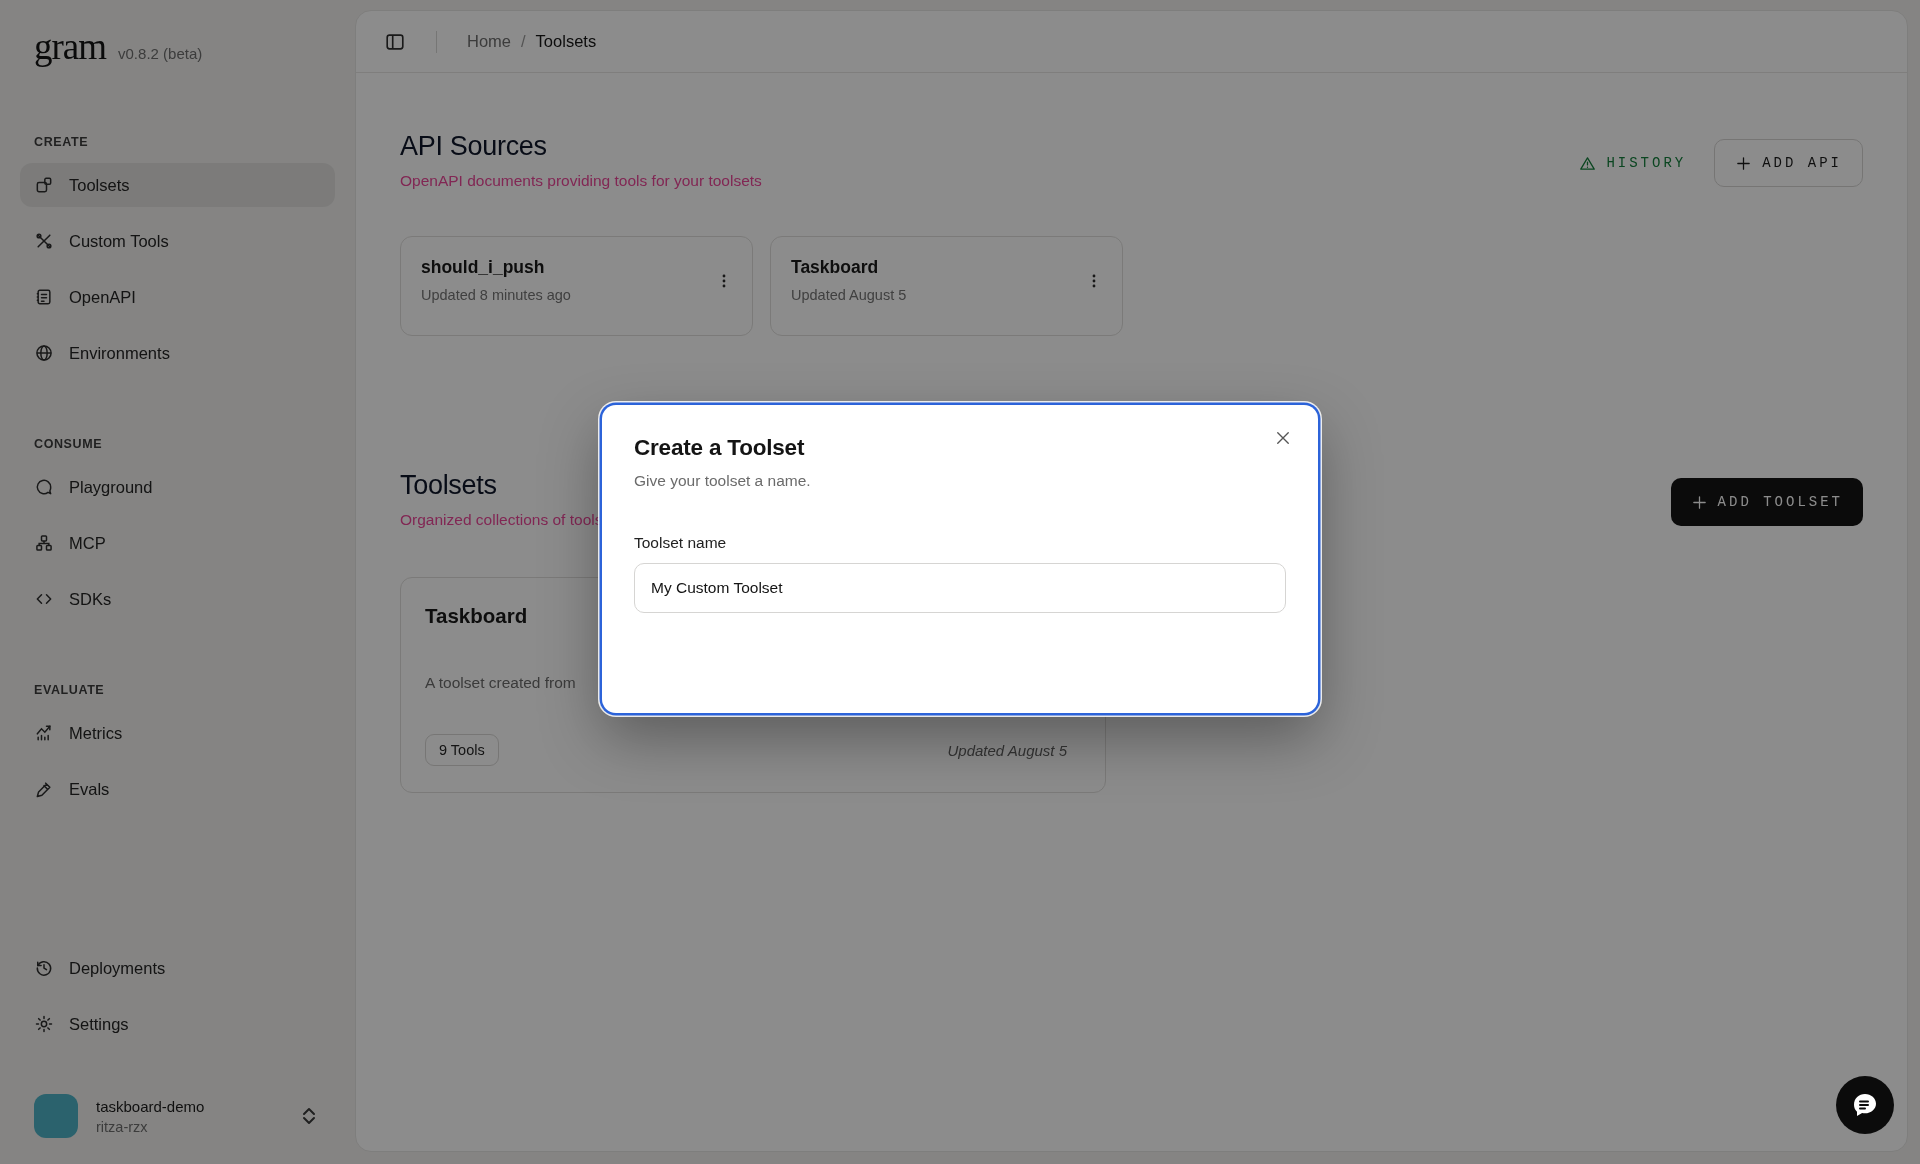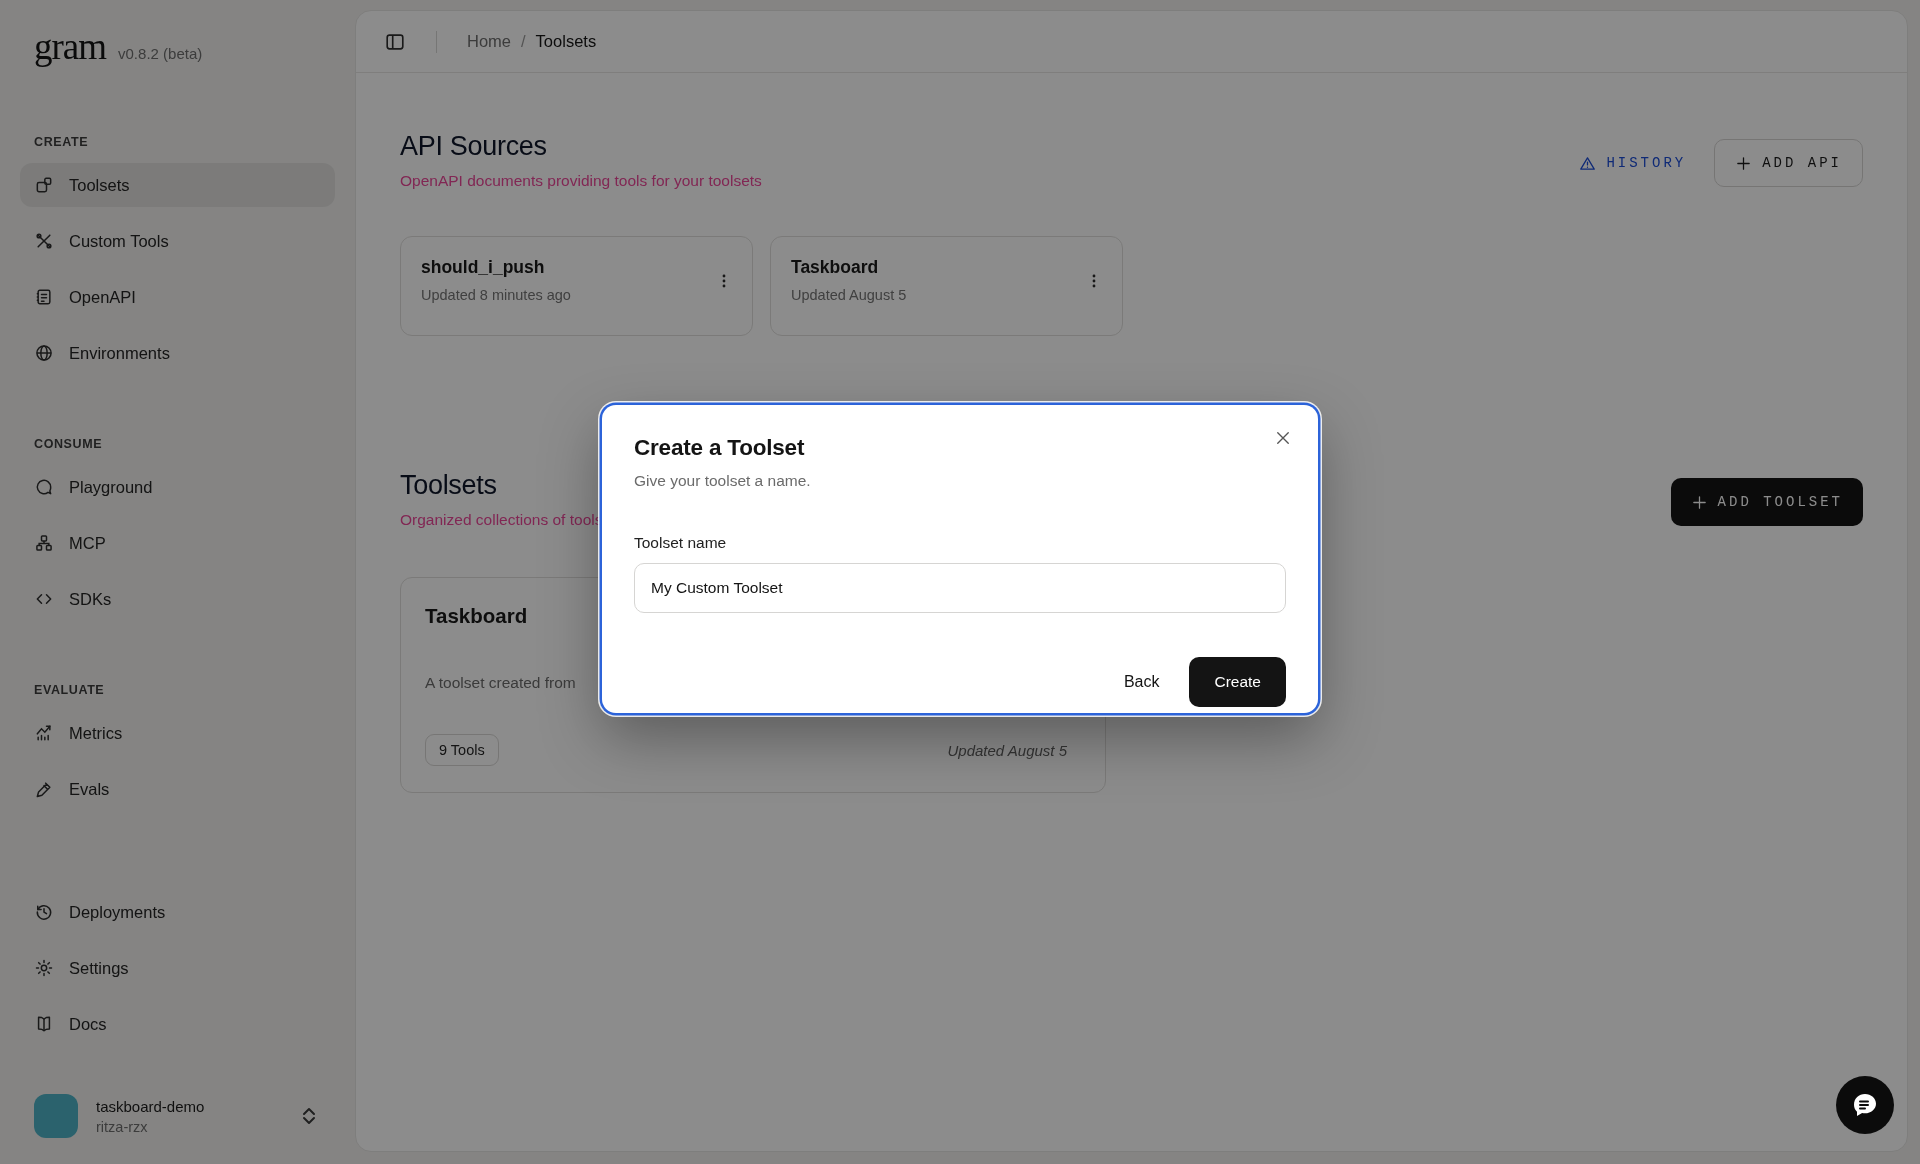--- a/index.html
+++ b/index.html
@@ -61,21 +61,21 @@
 
   .content { padding:58px 44px 0 44px; }
   .section-head { display:flex; justify-content:space-between; align-items:flex-start; }
   .sec-title { font-size:27px; font-weight:500; letter-spacing:-0.3px; color:#0f172a; }
   .sec-sub { font-size:15.5px; color:#ec4899; margin-top:10px; }
   .actions { display:flex; align-items:center; gap:14px; margin-top:8px; }
   .mono-btn {
     font-family:"Liberation Mono", monospace; font-size:14px; letter-spacing:3px;
     display:flex; align-items:center; gap:10px; cursor:pointer; white-space:nowrap;
   }
-  .ghost-btn { color:#1d4ed8; padding:12px 14px; border-radius:10px; background:transparent; border:none; }
+  .ghost-btn { color:#15803d; padding:12px 14px; border-radius:10px; background:transparent; border:none; }
   .outline-btn { color:#1d1d1d; border:1px solid #d7d6d4; background:#ffffff; border-radius:10px; padding:0 20px; height:48px; }
   .black-btn { color:#ffffff; background:#141414; border:none; border-radius:10px; padding:0 20px; height:48px; }
   .btn-ic { width:17px; height:17px; }
 
   .cards-row { display:flex; gap:17px; margin-top:46px; }
   .src-card {
     width:353px; height:100px; border:1px solid #e0dfdd; border-radius:12px;
     padding:20px 18px 0 20px; display:flex; justify-content:space-between; background:#fff;
   }
   .src-title { font-size:17.5px; font-weight:600; color:#1b1b1b; }
@@ -244,29 +244,20 @@
     <span>Deployments</span>
   </div>
   <div class="nav-item">
     <span class="icn">
       <svg viewBox="0 0 24 24" fill="none" stroke="currentColor" stroke-width="1.8" stroke-linecap="round">
           <circle cx="12" cy="12" r="3.2"></circle>
           <path d="M12 3v2.4M12 18.6V21M3 12h2.4M18.6 12H21M5.6 5.6l1.7 1.7M16.7 16.7l1.7 1.7M18.4 5.6l-1.7 1.7M7.3 16.7l-1.7 1.7"></path>
         </svg>
     </span>
     <span>Settings</span>
-  </div>
-  <div class="nav-item">
-    <span class="icn">
-      <svg viewBox="0 0 24 24" fill="none" stroke="currentColor" stroke-width="1.8" stroke-linejoin="round">
-          <path d="M12 6c-1.5-1.5-3.5-2-6.5-2v14c3 0 5 .5 6.5 2 1.5-1.5 3.5-2 6.5-2V4c-3 0-5 .5-6.5 2z"></path>
-          <path d="M12 6v14"></path>
-        </svg>
-    </span>
-    <span>Docs</span>
   </div>
 
   <div class="org-row">
     <div class="org-avatar" style="background:#4fb3c6;"></div>
     <div class="org-texts">
       <div class="org-name">taskboard-demo</div>
       <div class="org-sub">ritza-rzx</div>
     </div>
     <span class="org-chevron">
       <svg width="16" height="20" viewBox="0 0 16 20" fill="none" stroke="currentColor" stroke-width="2" stroke-linecap="round" stroke-linejoin="round">
@@ -384,24 +375,20 @@
 <div class="modal">
   <span class="modal-close">
     <svg viewBox="0 0 24 24" fill="none" stroke="currentColor" stroke-width="1.8" stroke-linecap="round">
         <path d="M5 5l14 14M19 5L5 19"></path>
       </svg>
   </span>
   <div class="modal-title">Create a Toolset</div>
   <div class="modal-sub">Give your toolset a name.</div>
   <label class="field-label">Toolset name</label>
   <input class="field-input" type="text" value="My Custom Toolset" style="">
-  <div class="modal-footer">
-    <button class="back-btn">Back</button>
-    <button class="create-btn">Create</button>
-  </div>
 </div>
 
 <div class="chat-fab">
   <span>
     <svg width="32" height="32" viewBox="0 0 32 32">
         <path fill="#ffffff" d="M16 5c6.1 0 11 4.3 11 9.7 0 5.3-4.9 9.6-11 9.6-1 0-2-.1-2.9-.3L8 27v-4.3c-1.9-1.7-3-4-3-6.9C5 9.3 9.9 5 16 5z"></path>
         <g stroke="#0b0b0b" stroke-width="2" stroke-linecap="round">
           <path d="M11 12.5h8"></path>
           <path d="M11 16h8"></path>
           <path d="M11 19.5h5"></path>

